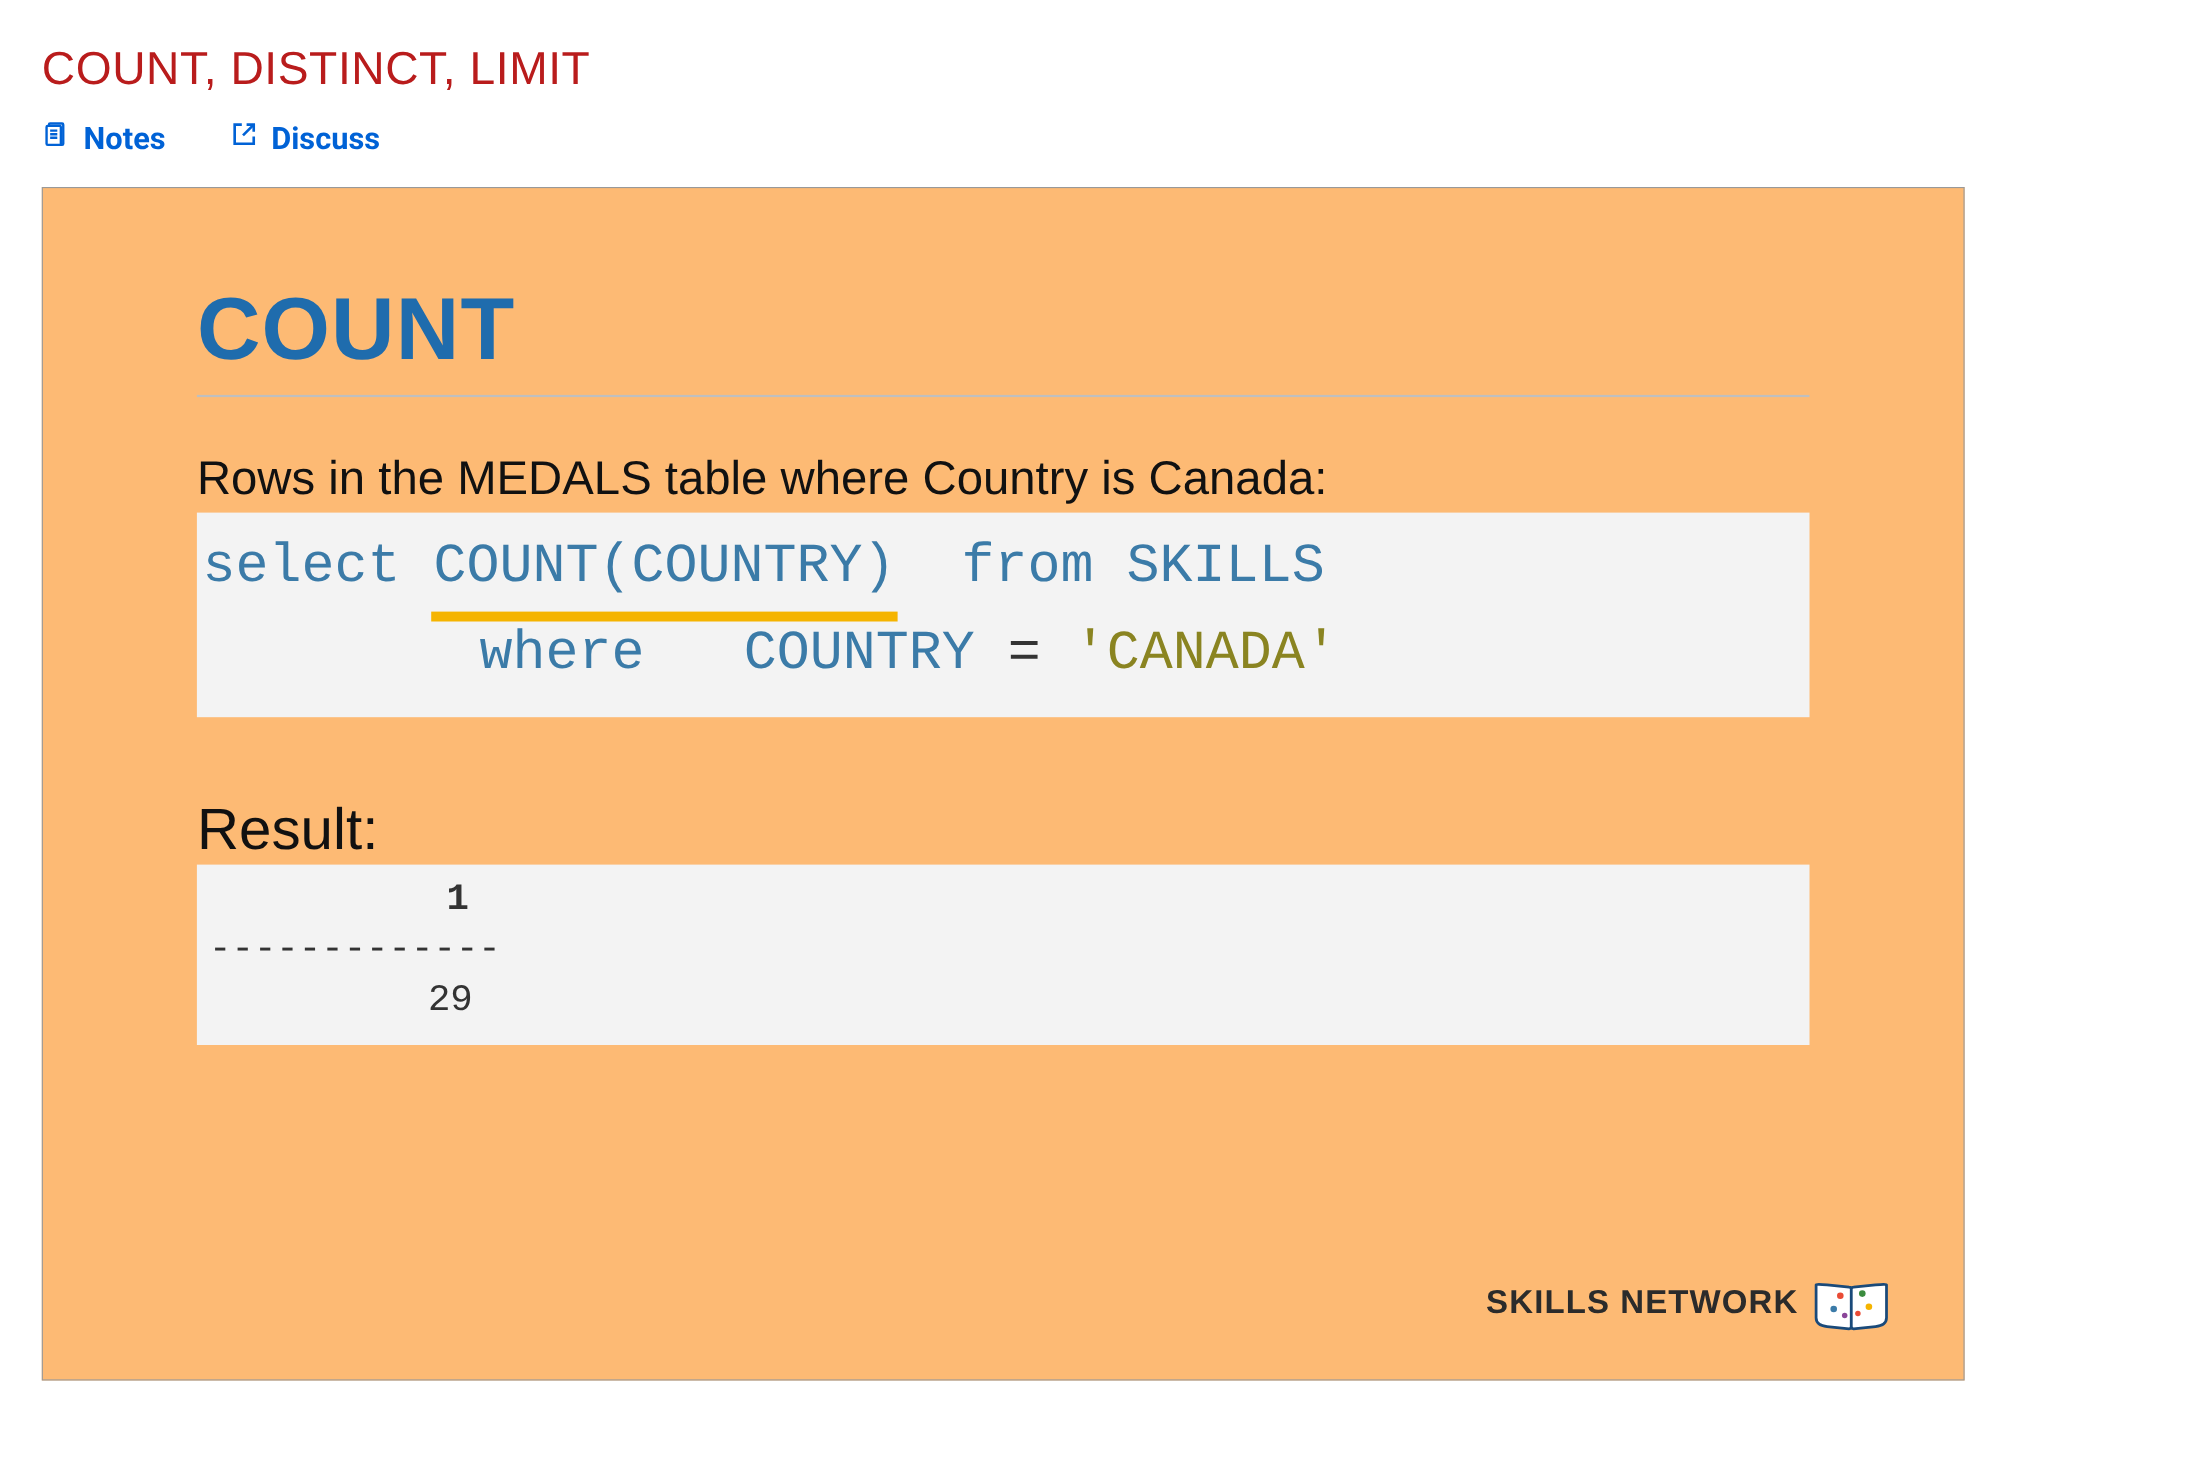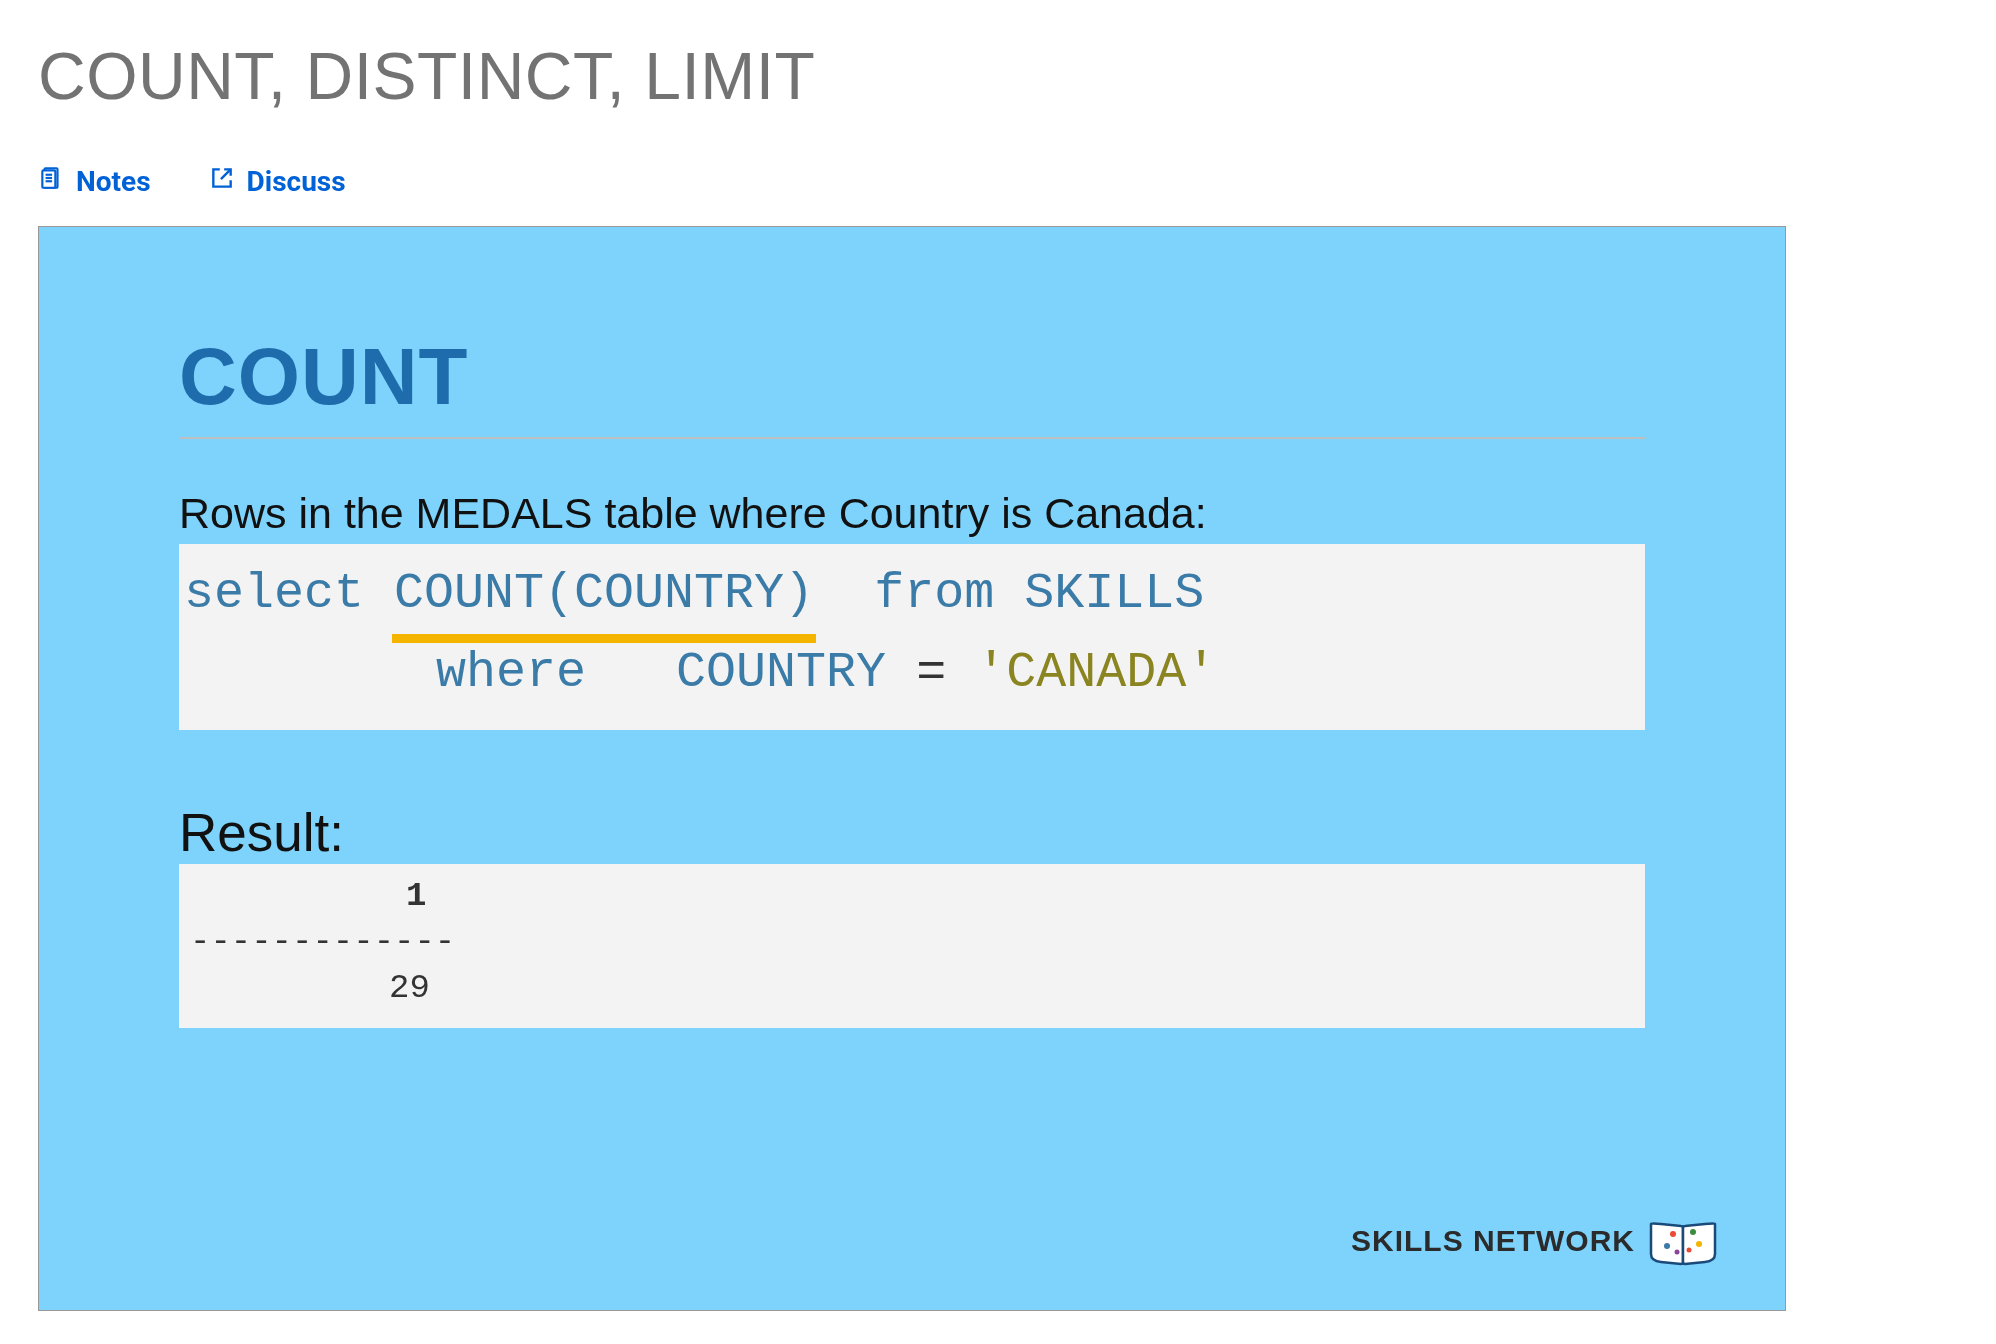--- a/index.html
+++ b/index.html
@@ -7,25 +7,25 @@
       padding: 0;
       box-sizing: border-box;
     }
     body {
       font-family: -apple-system, BlinkMacSystemFont, "Segoe UI", Roboto, Helvetica, Arial, sans-serif;
       background: #fff;
       padding: 38px;
       width: 1996px;
     }
     .page-title {
-      font-size: 66px;
+      font-size: 42px;
       font-weight: 400;
-      color: #737373;
+      color: #b91c1c;
       letter-spacing: 0.5px;
-      margin-bottom: 51px;
+      margin-bottom: 23px;
       font-family: -apple-system, "Segoe UI", Arial, sans-serif;
     }
     .action-links {
       display: flex;
       gap: 58px;
       margin-bottom: 28px;
     }
     .action-link {
       display: inline-flex;
       align-items: center;
@@ -35,25 +35,25 @@
       font-weight: 700;
       text-decoration: none;
       cursor: pointer;
     }
     .action-link svg {
       width: 26px;
       height: 26px;
     }
     .slide-container {
       border: 1.5px solid #999;
-      background: #7dd3fc;
+      background: #fdba74;
       width: 1748px;
       height: 1085px;
       position: relative;
-      padding: 104px 140px 40px 140px;
+      padding: 82px 140px 40px 140px;
     }
     .slide-heading {
       color: #1f6cad;
       font-size: 80px;
       font-weight: 700;
       letter-spacing: 1px;
       padding-bottom: 14px;
       border-bottom: 2px solid #bfbfbf;
       font-family: "Segoe UI", Arial, sans-serif;
       margin-bottom: 50px;

